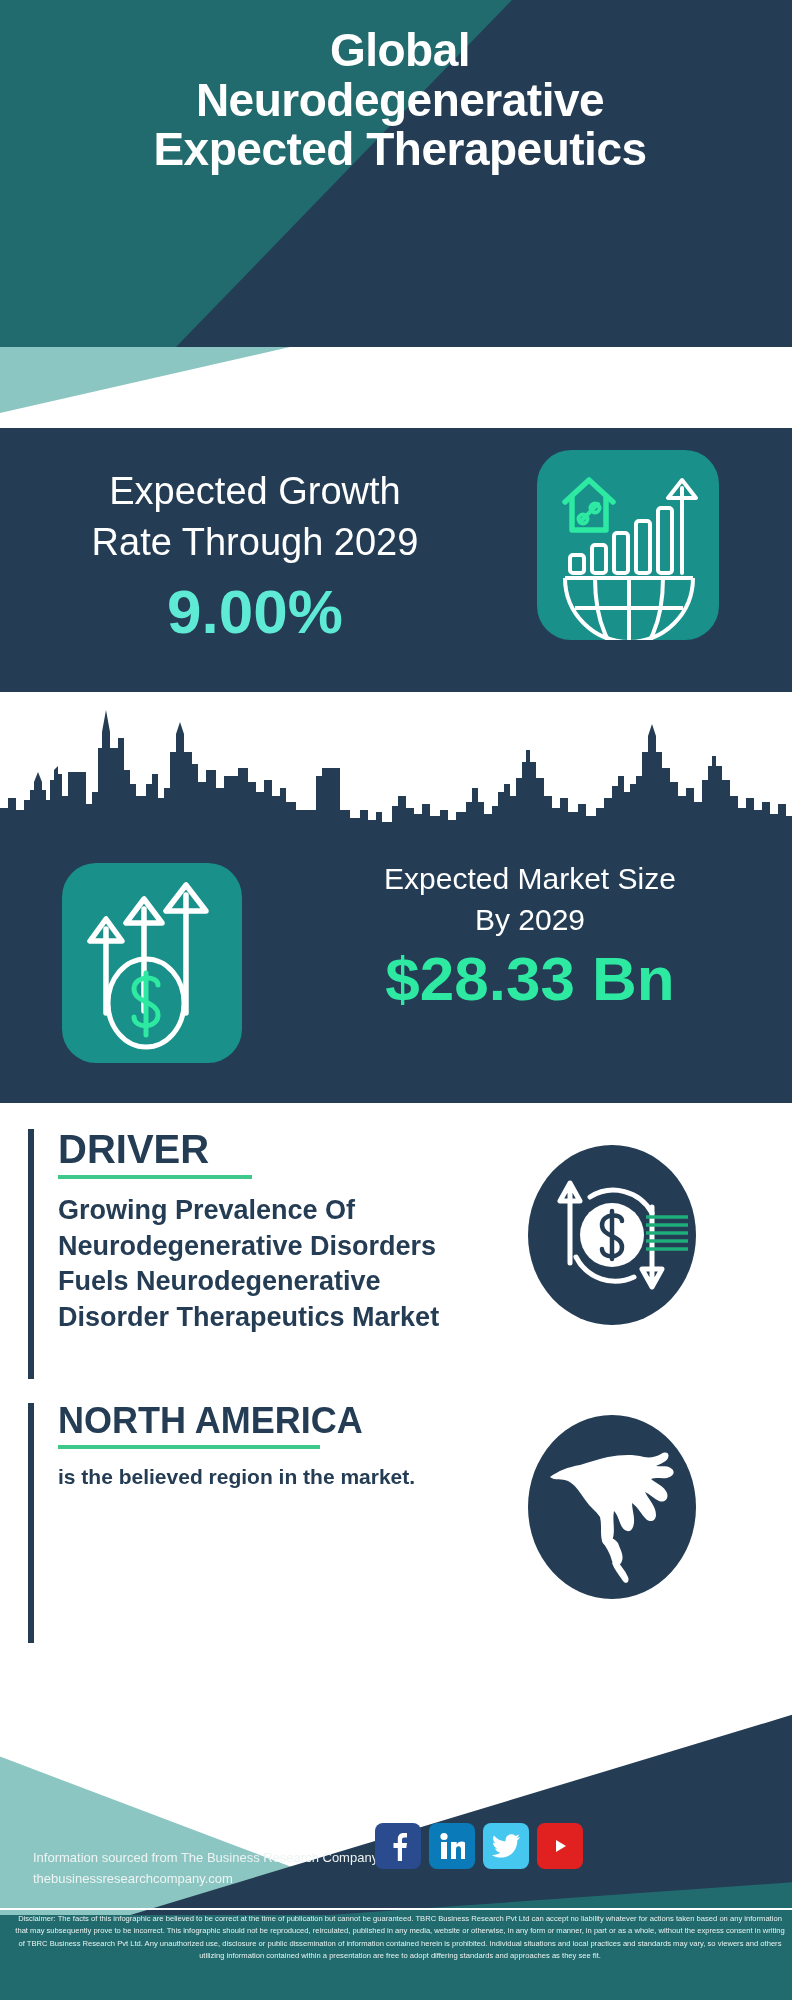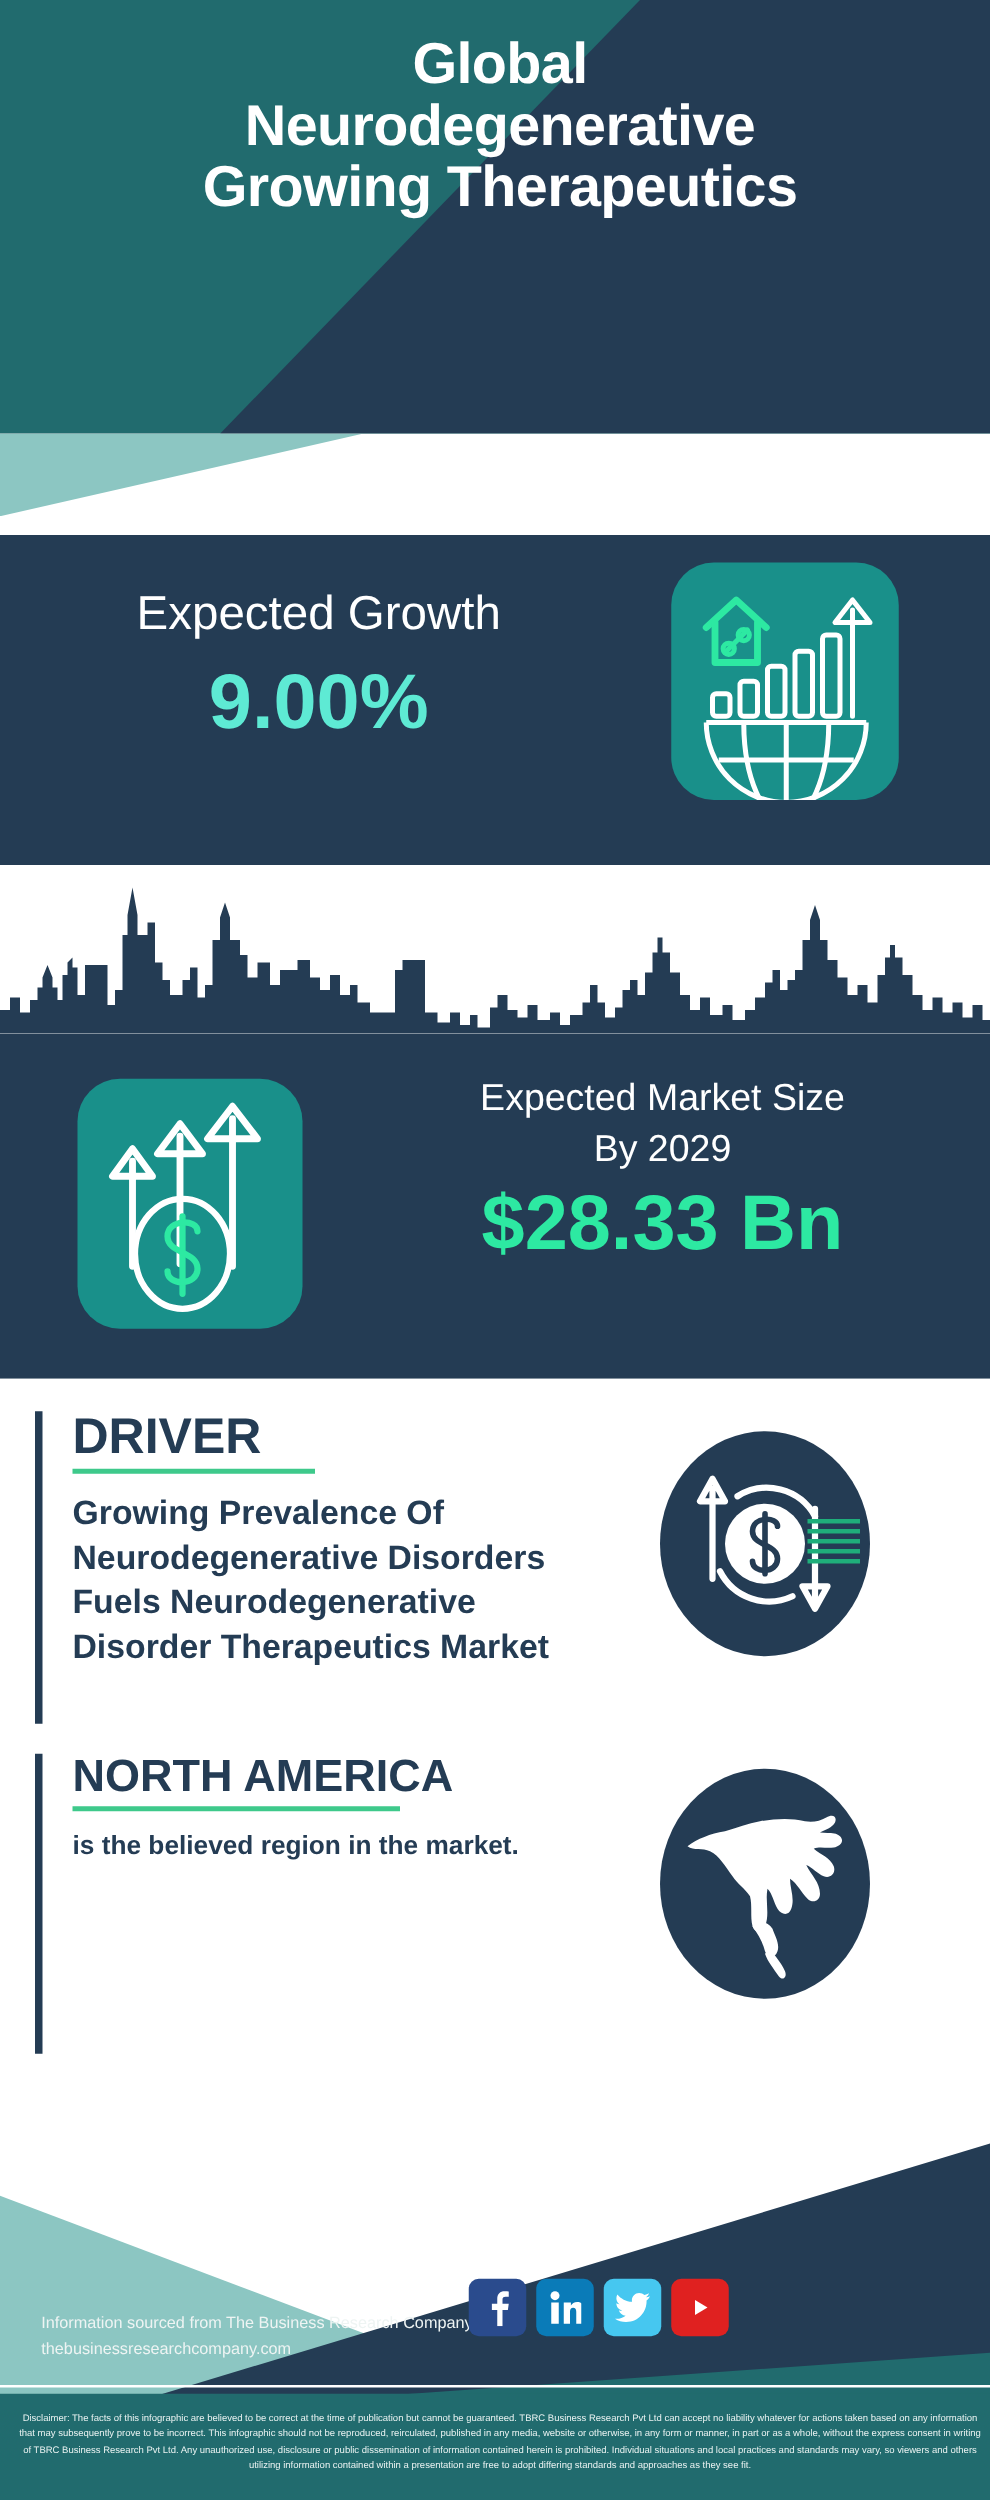--- a/index.html
+++ b/index.html
@@ -87,43 +87,44 @@
   .socials{position:absolute;left:375px;top:1823px;z-index:6;display:flex;gap:8px;}
   .soc{width:46px;height:46px;border-radius:8px;display:flex;align-items:center;justify-content:center;}
   .soc-fb{background:#2a4b8d;}
   .soc-li{background:#0a7bb8;}
   .soc-tw{background:#46c7f0;}
   .soc-yt{background:#e02120;}
   .soc svg{display:block;}
 
   .disclaimer{position:absolute;left:0;top:1913px;width:800px;z-index:7;
     color:#e9f2f1;font-size:7.6px;line-height:1.62;text-align:center;padding:0 14px;
-    box-sizing:border-box;margin-top:16px;}
+    box-sizing:border-box;}
   .disc-top-line{position:absolute;left:0;top:1908px;width:800px;height:2px;background:#ffffff;z-index:7;}
 </style>
 </head>
 <body>
 
 <div class="page">
 
   <div class="header">
     <div class="header-diag"></div>
   </div>
   <div class="header-title">
     <span>Global</span>
     <span>Neurodegenerative</span>
-    <span>Growing Therapeutics</span>
+    <span>Expected Therapeutics</span>
   </div>
   <div class="hdr-white"></div>
   <div class="hdr-tri"></div>
 
   <div class="growth">
     <div class="growth-text">
       <div class="growth-label">
         <div>Expected Growth</div>
+        <div>Rate Through 2029</div>
       </div>
       <div class="growth-value">9.00%</div>
     </div>
     <div class="growth-icon">
       <svg width="182" height="190" viewBox="0 0 182 190">
 
         <g fill="none" stroke="#2de9a2" stroke-width="5.5" stroke-linejoin="round" stroke-linecap="round">
           <path d="M28 52 L52 30 L76 52"></path>
           <path d="M35 48 L35 80 L69 80 L69 48"></path>
         </g>

